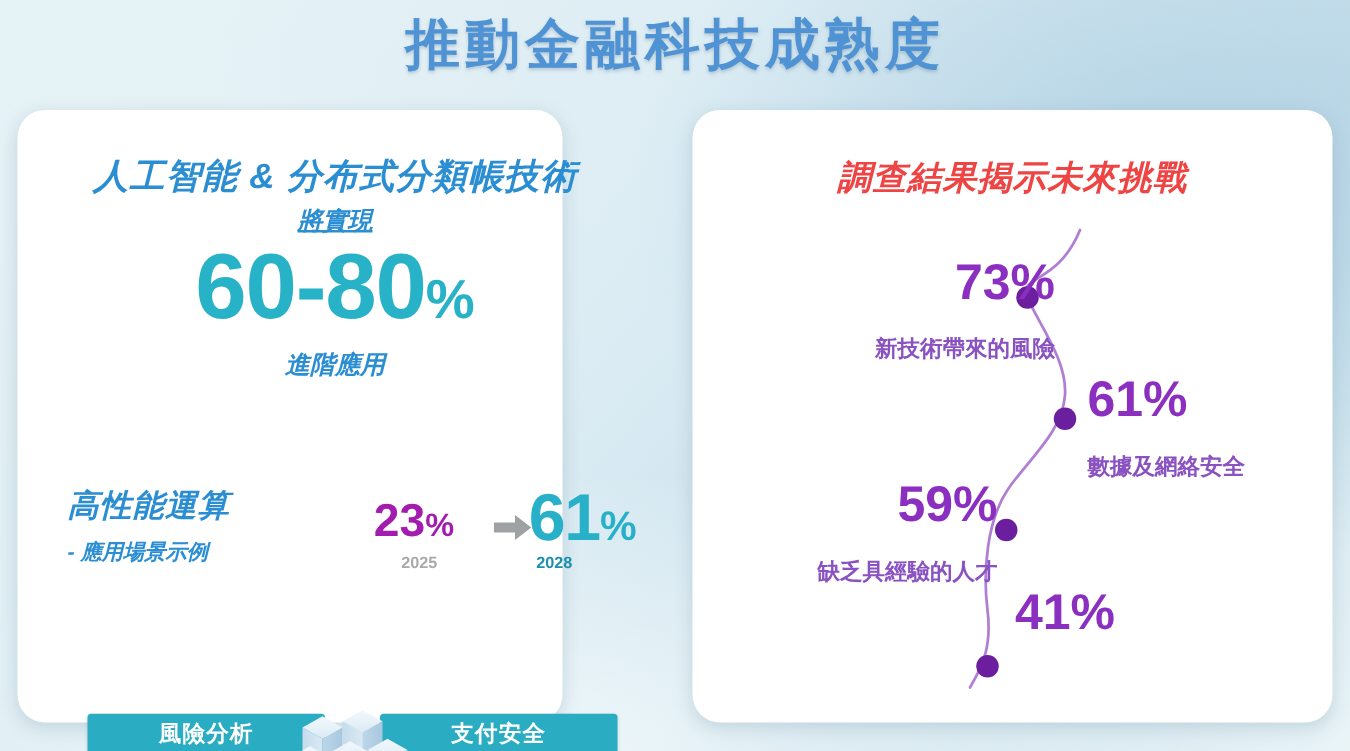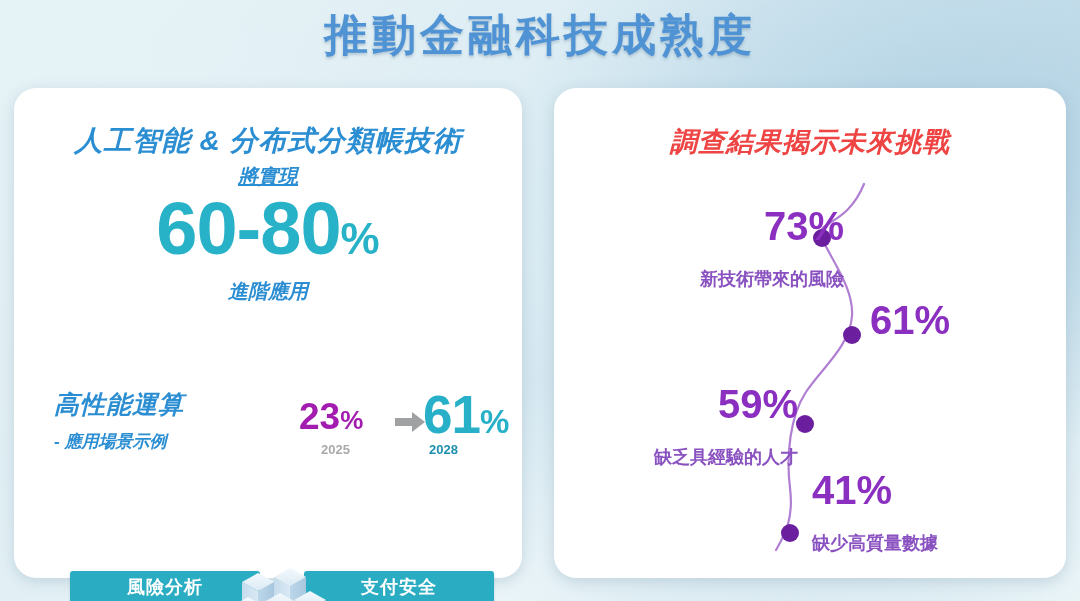--- a/index.html
+++ b/index.html
@@ -23,21 +23,21 @@
     font-size:44px;font-weight:bold;letter-spacing:4px;
     color:#4f93d4;
     text-shadow:0 2px 3px rgba(90,120,150,0.35);
   }
 
   
   .card{
     position:absolute;background:#ffffff;border-radius:22px;
     box-shadow:0 4px 14px rgba(120,150,170,0.30);
   }
-  #card-left{left:14px;top:88px;width:508px;height:490px;}
+  #card-left{left:14px;top:88px;width:436px;height:490px;}
   #card-right{left:554px;top:88px;width:512px;height:490px;}
 
   
   .l-h1{
     position:absolute;left:0;top:34px;width:508px;text-align:center;
     font-size:28px;font-style:italic;font-weight:bold;color:#2b8ed2;
     letter-spacing:1px;
   }
   .l-h2{
     position:absolute;left:0;top:75px;width:508px;text-align:center;
@@ -241,26 +241,26 @@
       <circle cx="236" cy="445" r="9" fill="#6b1f9e"></circle>
     </svg>
 
     <div class="stat-item ta-r" id="si-0">
       <div class="v">73%</div>
       <div class="l">新技術帶來的風險</div>
     </div>
 
     <div class="stat-item ta-l" id="si-1">
       <div class="v">61%</div>
+      <div class="l">數據及網絡安全</div>
     </div>
 
     <div class="stat-item ta-r" id="si-2">
       <div class="v">59%</div>
       <div class="l">缺乏具經驗的人才</div>
     </div>
 
     <div class="stat-item ta-l" id="si-3">
       <div class="v">41%</div>
-      <div class="l">缺少高質量數據</div>
     </div>
 
   </div>
 </div>
 
 </body></html>

